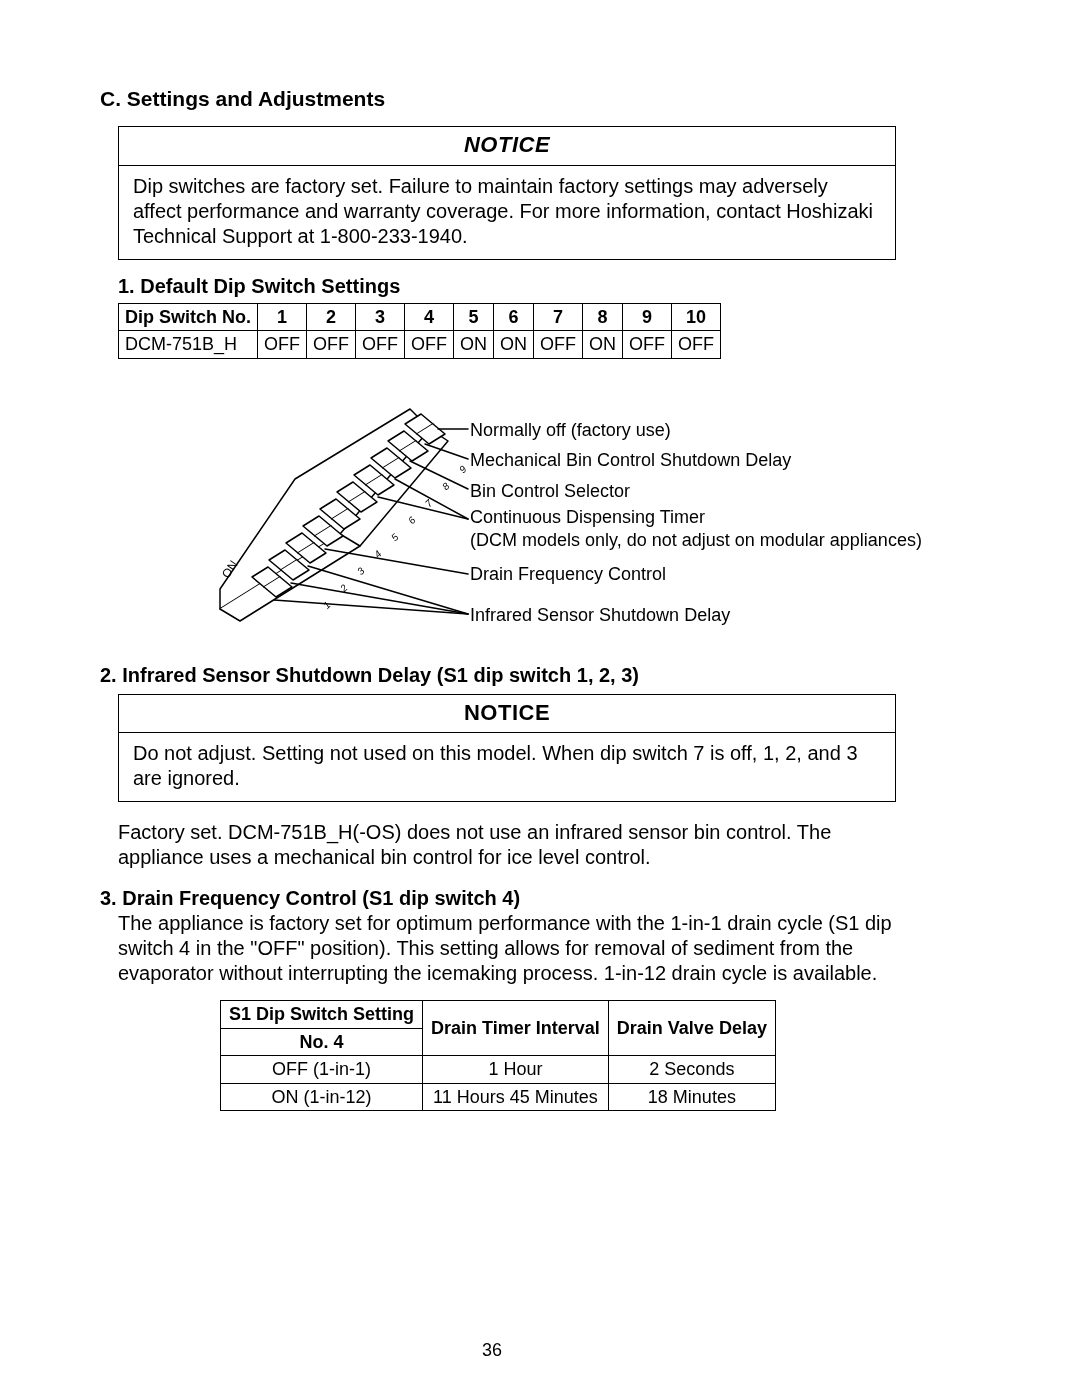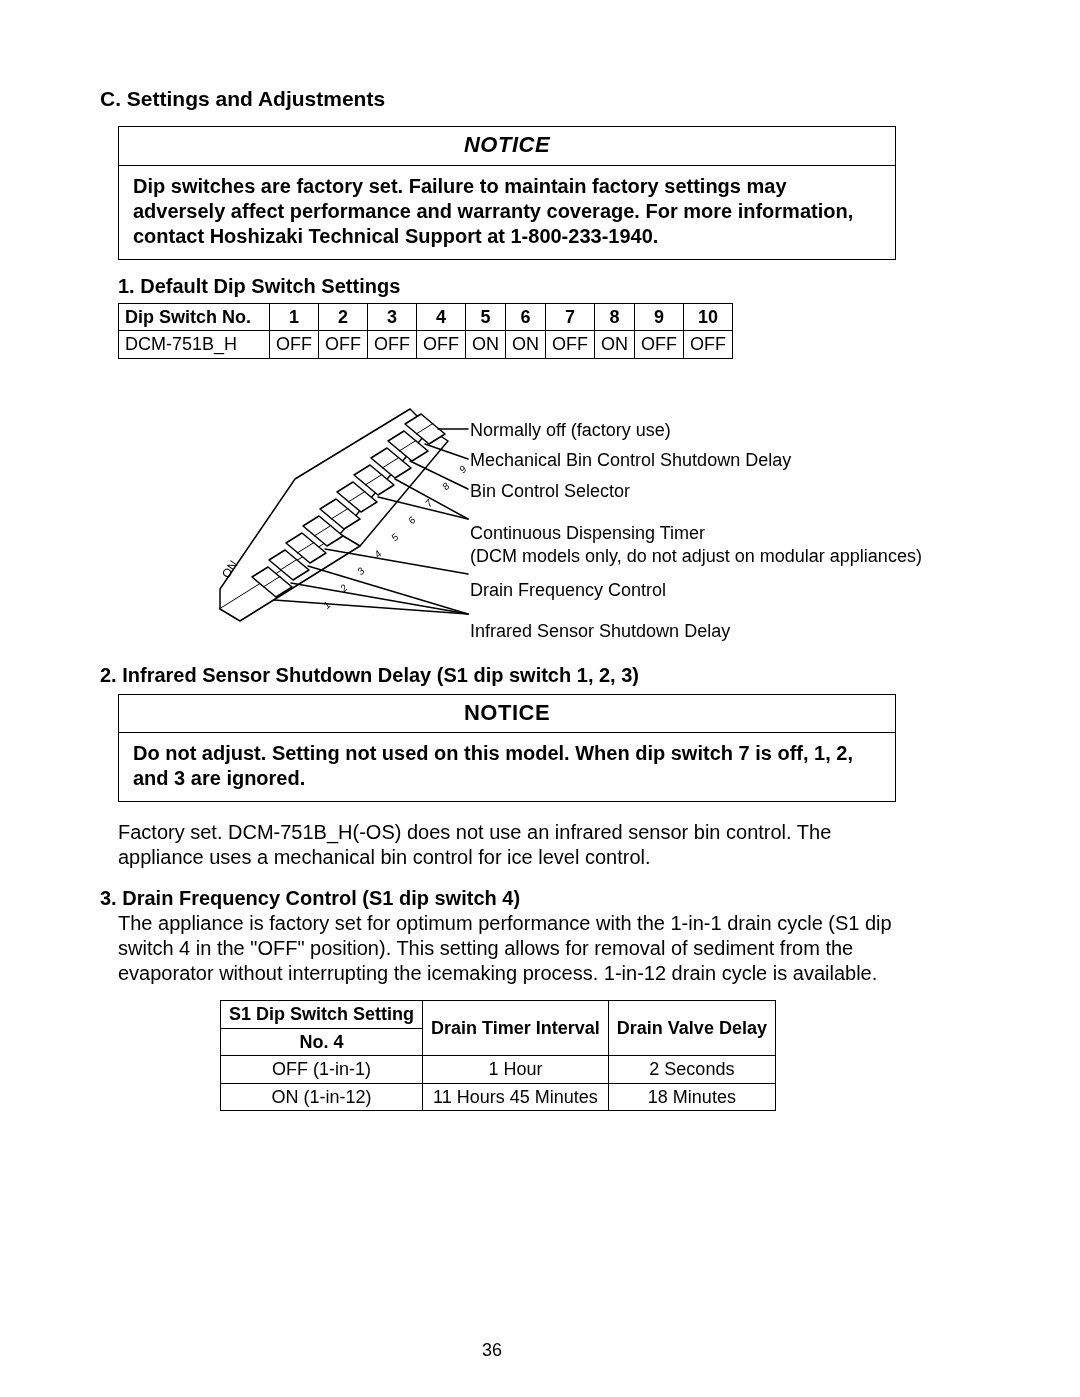--- a/index.html
+++ b/index.html
@@ -36,21 +36,20 @@
     font-size: 22px;
     padding: 4px 0 6px 0;
     letter-spacing: 0.5px;
   }
   .notice-header.plain {
     font-style: normal;
   }
   .notice-body {
     padding: 8px 14px 10px 14px;
     font-size: 20px;
-    font-weight: bold;
   }
   .sub-heading {
     font-weight: bold;
     margin-top: 14px;
     margin-left: 18px;
     font-size: 20px;
   }
   .body-text {
     margin-left: 18px;
     font-size: 20px;
@@ -64,21 +63,21 @@
   }
   .dip-table th, .dip-table td {
     border: 1.5px solid #000;
     padding: 2px 6px;
     text-align: center;
     white-space: nowrap;
   }
   .dip-table .model-col {
     text-align: left;
     padding-left: 6px;
-    padding-right: 18px;
+    padding-right: 6px;
   }
   .dip-table th {
     font-weight: bold;
   }
   
   .illus-area {
     position: relative;
     margin-top: 30px;
     margin-left: 100px;
     height: 260px;
@@ -247,21 +246,21 @@
         <line x1="125" y1="160" x2="268" y2="185"></line>
         <line x1="108" y1="177" x2="268" y2="225"></line>
         <line x1="91" y1="194" x2="268" y2="225"></line>
         <line x1="74" y1="211" x2="268" y2="225"></line>
       </g>
     </svg>
     <div class="callouts">
       <div style="margin-top:0px">Normally off (factory use)</div>
       <div style="margin-top:8px">Mechanical Bin Control Shutdown Delay</div>
       <div style="margin-top:8px">Bin Control Selector</div>
-      <div style="margin-top:20px">Continuous Dispensing Timer</div>
+      <div style="margin-top:4px">Continuous Dispensing Timer</div>
       <div>(DCM models only, do not adjust on modular appliances)</div>
       <div style="margin-top:12px">Drain Frequency Control</div>
       <div style="margin-top:18px">Infrared Sensor Shutdown Delay</div>
     </div>
   </div>
 
   <div class="sub-heading" style="margin-left:0">2. Infrared Sensor Shutdown Delay (S1 dip switch 1, 2, 3)</div>
 
   <div class="notice-box" style="margin-top:6px">
     <div class="notice-header plain">NOTICE</div>

